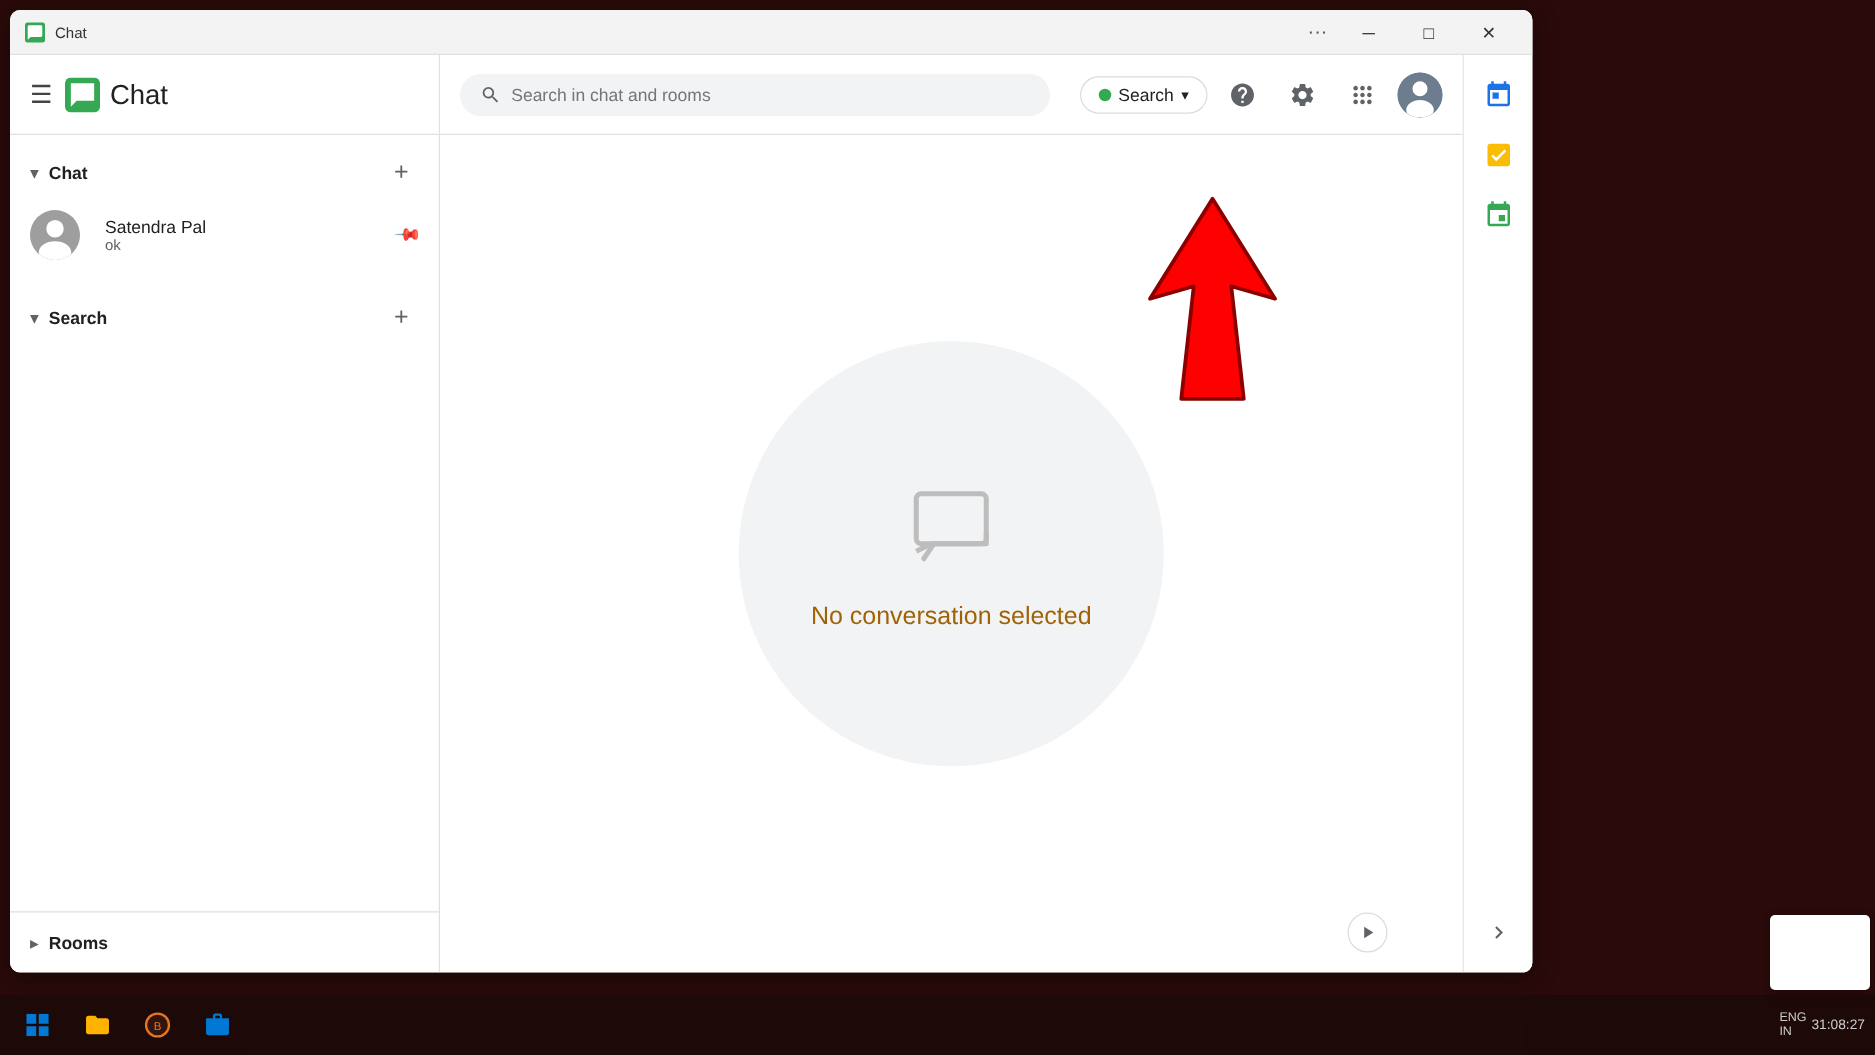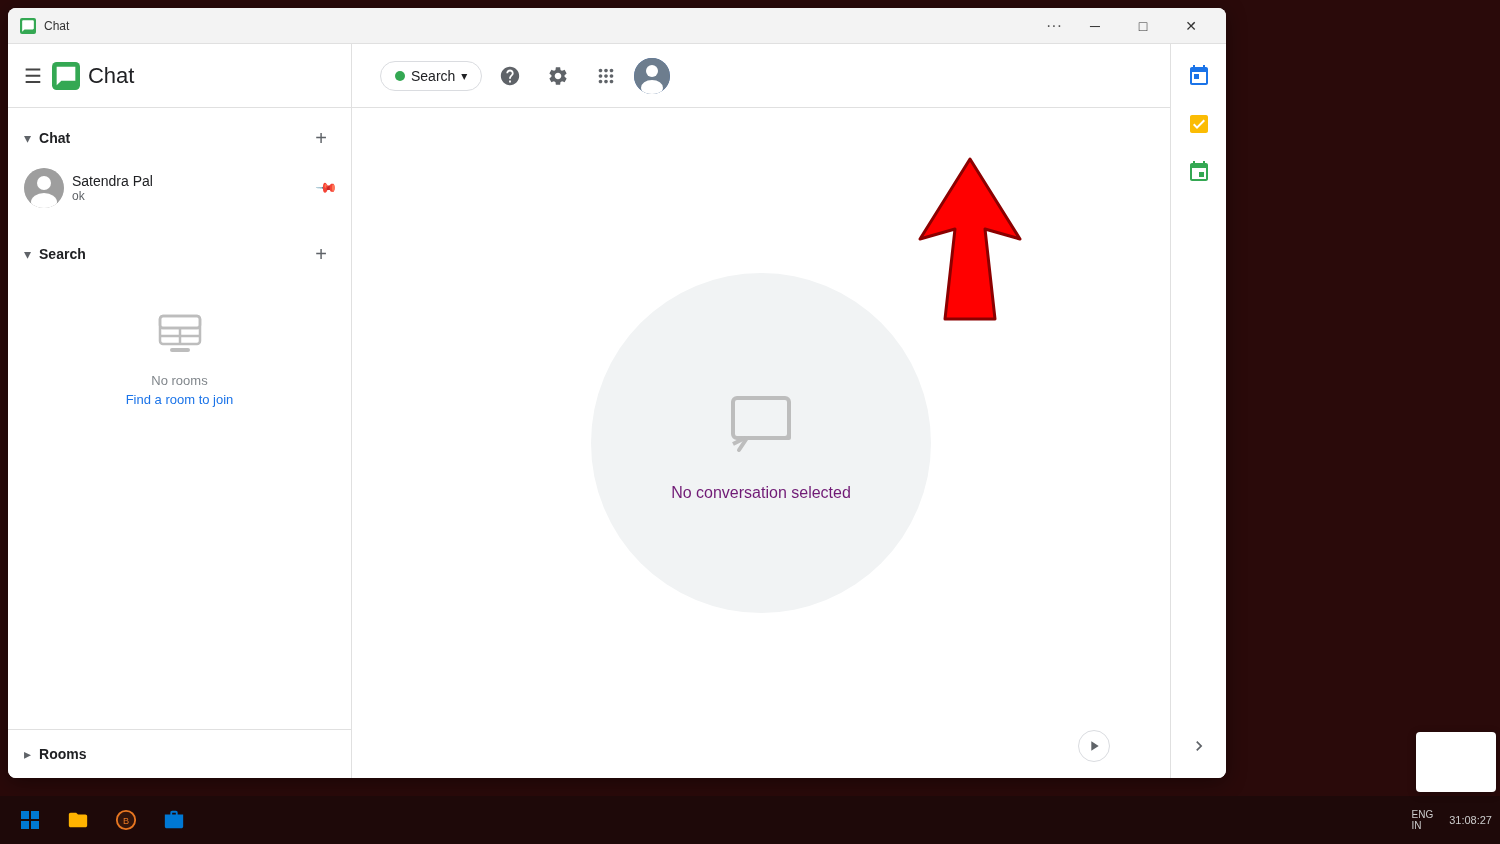--- a/index.html
+++ b/index.html
@@ -201,21 +201,21 @@
       font-size: 20px;
       font-weight: 300;
     }
 
     
     .contact-item {
       display: flex;
       align-items: center;
       padding: 8px 16px;
       cursor: pointer;
-      gap: 8px;
+      gap: 20px;
     }
     .contact-avatar {
       width: 40px; height: 40px;
       border-radius: 50%;
       background: #bdbdbd;
       overflow: hidden;
       display: flex; align-items: center; justify-content: center;
       flex-shrink: 0;
     }
     .contact-info { flex: 1; }
@@ -289,22 +289,22 @@
       display: flex;
       flex-direction: column;
       align-items: center;
       justify-content: center;
       gap: 16px;
     }
     .chat-bubble-icon {
       color: #bdbdbd;
     }
     .no-conv-text {
-      font-size: 16px;
-      color: #701a75;
+      font-size: 20px;
+      color: #a16207;
     }
 
     
     .right-sidebar {
       width: 56px;
       background: #fff;
       border-left: 1px solid #e0e0e0;
       display: flex;
       flex-direction: column;
       align-items: center;
@@ -358,21 +358,21 @@
       width: 44px; height: 44px;
       display: flex; align-items: center; justify-content: center;
       cursor: pointer;
       border-radius: 4px;
       font-size: 20px;
     }
     .taskbar-right {
       margin-left: auto;
       display: flex;
       align-items: center;
-      gap: 16px;
+      gap: 4px;
       color: #fff;
       font-size: 11px;
     }
 
     
     .chat-logo-bubble {
       width: 28px; height: 28px;
     }
   </style>
 </head>
@@ -433,49 +433,41 @@
           </div>
           <span class="pin-icon">📌</span>
         </div>
 
         <div class="section-header" style="margin-top:16px;">
           <span class="section-toggle">▾</span>
           <span class="section-title">Search</span>
           <div class="section-add-btn">+</div>
         </div>
 
-        <div class="no-rooms-section">
-          <div class="rooms-icon">
-            <svg width="48" height="48" viewBox="0 0 48 48" fill="none">
-              <rect x="4" y="8" width="40" height="28" rx="3" stroke="#bdbdbd" stroke-width="2.5" fill="none"></rect>
-              <rect x="4" y="8" width="40" height="12" rx="3" stroke="#bdbdbd" stroke-width="2.5" fill="none"></rect>
-              <line x1="4" y1="20" x2="44" y2="20" stroke="#bdbdbd" stroke-width="2.5"></line>
-              <line x1="24" y1="20" x2="24" y2="36" stroke="#bdbdbd" stroke-width="2.5"></line>
-              <line x1="4" y1="28" x2="44" y2="28" stroke="#bdbdbd" stroke-width="2.5"></line>
-              <rect x="14" y="40" width="20" height="4" rx="2" fill="#bdbdbd"></rect>
-            </svg>
-          </div>
-          <div class="no-rooms-text">No rooms</div>
-          <a class="find-room-link">Find a room to join</a>
-        </div>
 
       </div>
 
       <div class="meet-section">
         <div class="section-header">
           <span class="section-toggle">▸</span>
           <span class="section-title">Rooms</span>
         </div>
       </div>
 
     </div>
 
     <div class="main-content">
 
       <div style="height:64px; display:flex; align-items:center; padding:0 16px; border-bottom:1px solid #e0e0e0; gap:12px; flex-shrink:0;">
+        <div class="search-bar-container" style="max-width:500px; flex:1;">
+          <svg width="18" height="18" viewBox="0 0 24 24" fill="#5f6368">
+            <path d="M15.5 14h-.79l-.28-.27A6.471 6.471 0 0 0 16 9.5 6.5 6.5 0 1 0 9.5 16c1.61 0 3.09-.59 4.23-1.57l.27.28v.79l5 4.99L20.49 19l-4.99-5zm-6 0C7.01 14 5 11.99 5 9.5S7.01 5 9.5 5 14 7.01 14 9.5 11.99 14 9.5 14z"></path>
+          </svg>
+          <input class="search-input" type="text" placeholder="Search in chat and rooms" style="">
+        </div>
 
         <div class="top-actions">
 
           <button class="active-status-btn">
             <span class="green-dot"></span>
             <span>Search</span>
             <span style="font-size:12px;">▾</span>
           </button>
 
           <div class="action-icon-btn">

